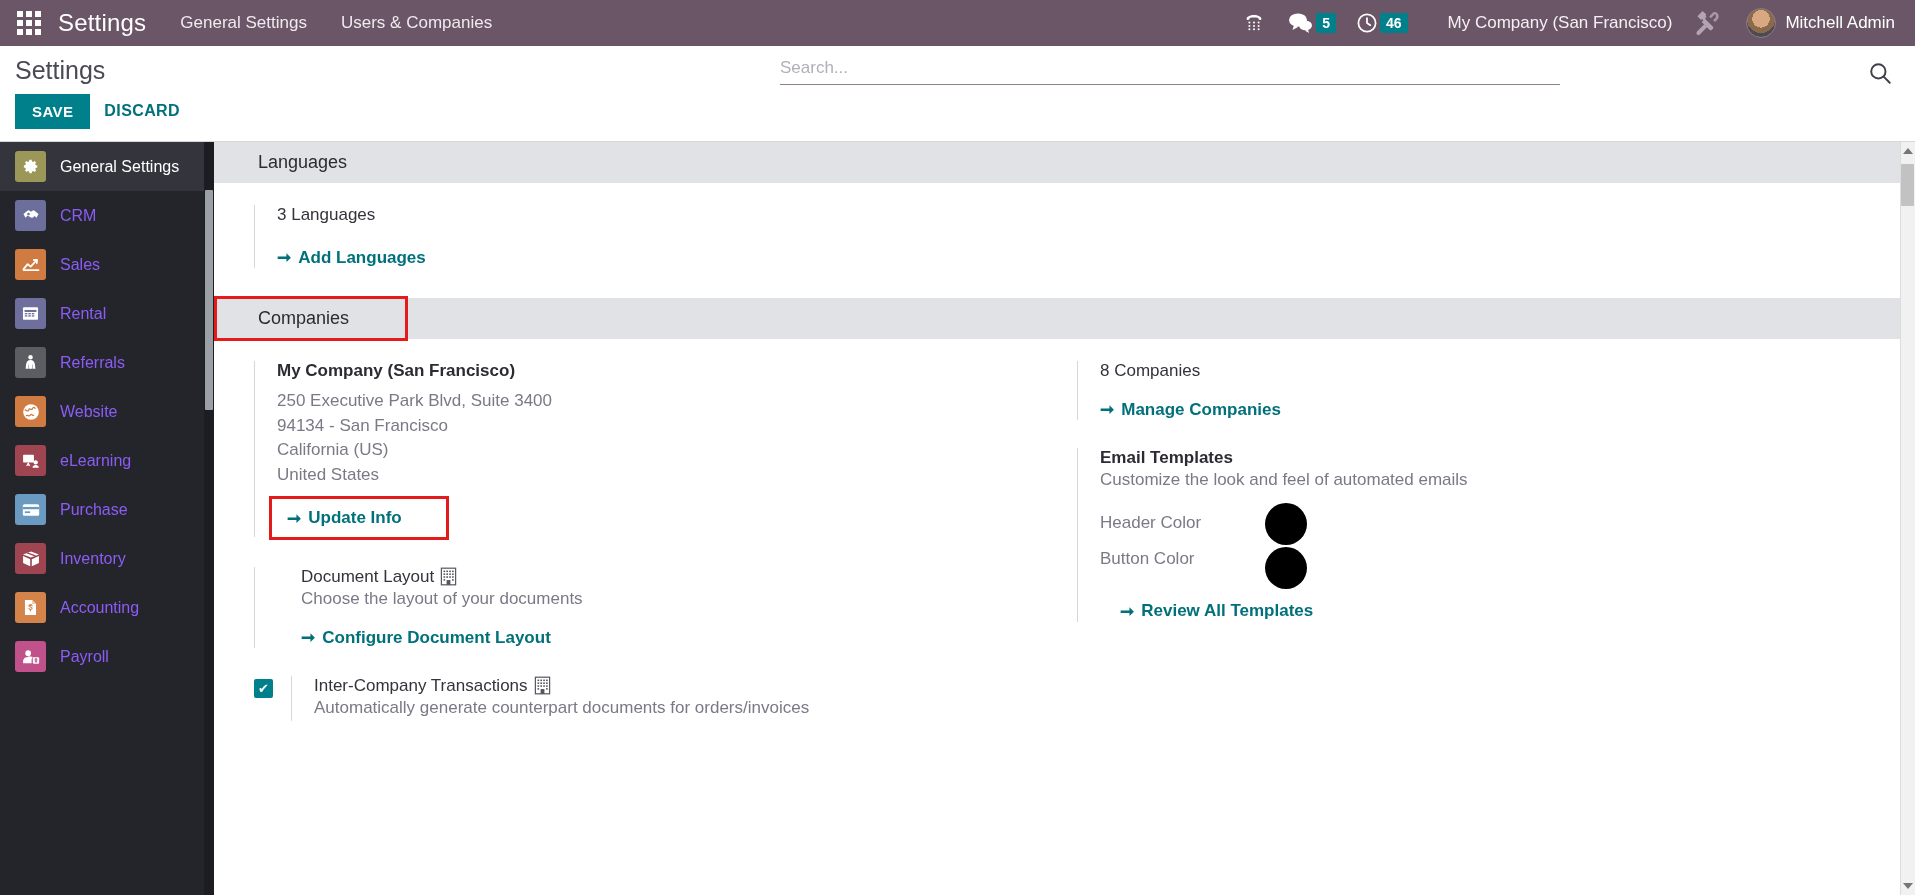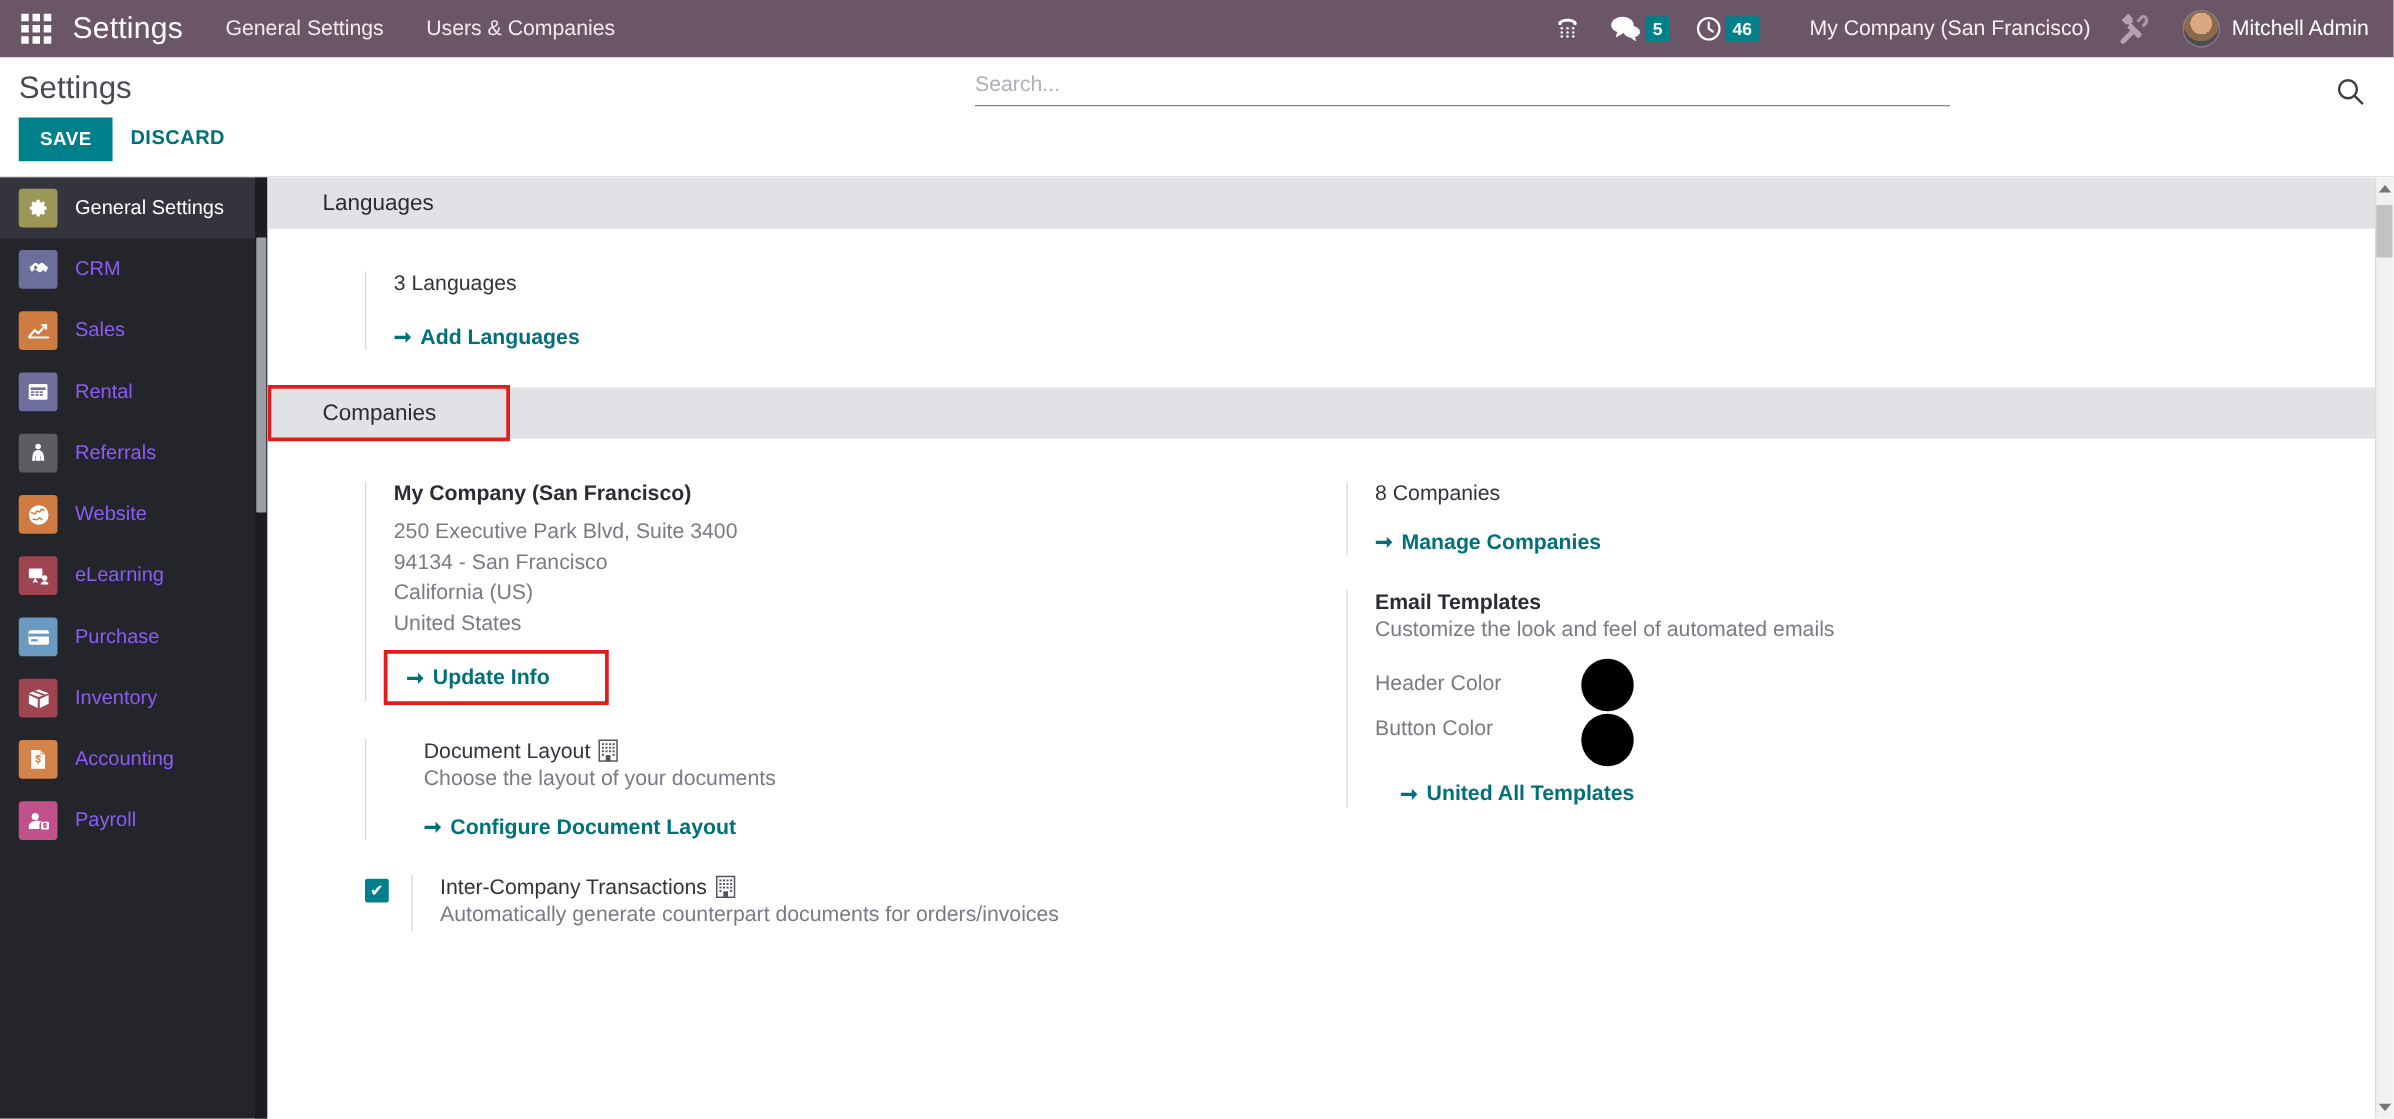--- a/index.html
+++ b/index.html
@@ -101,21 +101,21 @@
 
   .section-header {
     background: #e0e2e6; padding: 10px 0 10px 44px; font-size: 18px; color: #2b2b33;
     margin-top: 0; position: relative;
   }
   .hl-red {
     position: absolute; border: 3px solid #e51b1b; pointer-events: none;
   }
 
   .settings-block { display: flex; padding: 0; }
-  .col { width: 50%; padding: 0 0 0 78px; margin-top: 12px; }
+  .col { width: 50%; padding: 0 0 0 40px; }
   .setting-row { display: flex; padding: 22px 0 0 0; }
   .vline { width: 1px; background: #d6d6da; align-self: stretch; margin-right: 22px; flex: 0 0 1px; }
   .setting-body { flex: 1 1 auto; }
 
   .txt-dark { font-size: 17px; color: #33333c; }
   .txt-bold { font-size: 17px; color: #2b2b33; font-weight: 700; }
   .txt-muted { font-size: 17px; color: #7a7a86; line-height: 1.45; }
   .link {
     color: #00707a; font-size: 17px; font-weight: 700; cursor: pointer;
     display: inline-flex; align-items: center; text-decoration: none;
@@ -518,21 +518,21 @@
               </div>
               <div style="height:2px"></div>
               <div style="display:flex; align-items:flex-start;">
                 <span class="txt-muted" style="width:165px;">Button Color</span>
                 <span class="color-dot" style="background: rgb(0, 0, 0);"></span>
               </div>
 
               <div style="height:12px"></div>
               <a class="link" style="margin-left:20px;">
                 <span class="arr">➞</span>
-                <span>United All Templates</span>
+                <span>Review All Templates</span>
               </a>
             </div>
           </div>
 
         </div>
       </div>
     </div>
 
     <div id="content-scroll">
       <div class="sc-arrow" id="sc-up"></div>

